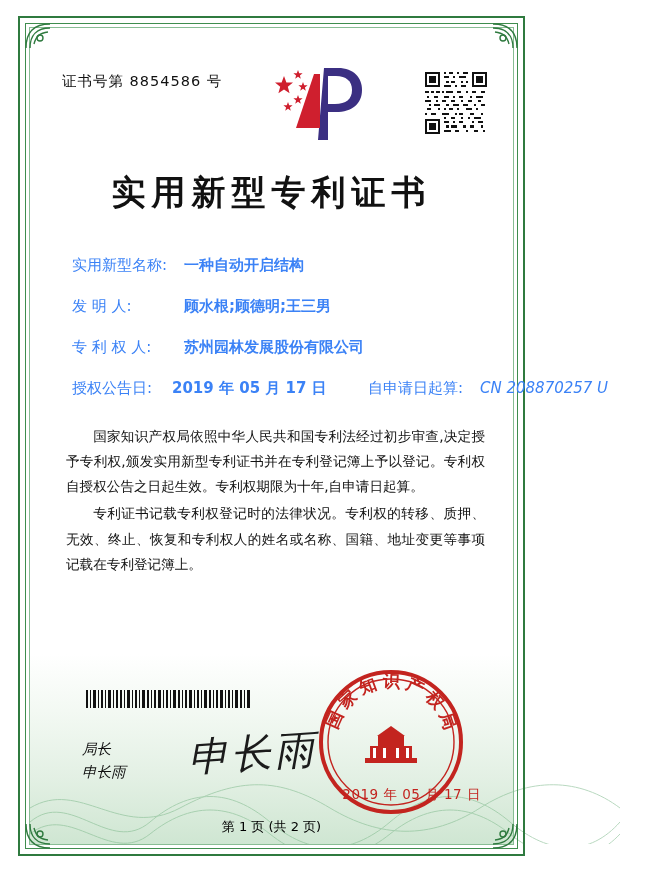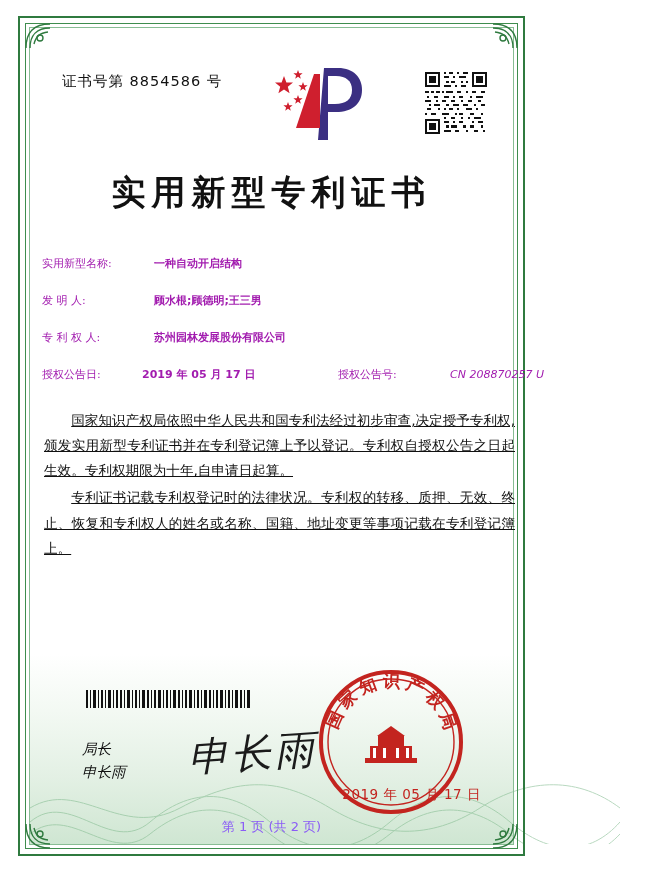--- a/index.html
+++ b/index.html
@@ -81,21 +81,21 @@
     right: 30px;
     bottom: 28px;
     height: 96px;
     z-index: 0;
     opacity: .55;
   }
 
   .content {
     position: relative;
     z-index: 3;
-    padding: 0 24px;
+    padding: 0 54px;
   }
 
   
   .header {
     position: relative;
     height: 118px;
   }
   .cert-no {
     position: absolute;
     left: 62px;
@@ -131,23 +131,23 @@
   }
 
   .fields {
     margin-top: 40px;
     padding-left: 18px;
   }
   .field-row {
     display: flex;
     align-items: baseline;
     margin-bottom: 22px;
-    font-size: 11px;
-    font-family: "DejaVu Sans", sans-serif;
-    color: #a21caf;
+    font-size: 15px;
+    font-family: "DejaVu Sans", sans-serif;
+    color: #3b82f6;
   }
   .field-label {
     width: 112px;
     flex: 0 0 112px;
     letter-spacing: 0px;
     white-space: nowrap;
   }
   .field-value {
     flex: 1;
     white-space: nowrap;
@@ -166,23 +166,22 @@
   .paragraphs {
     margin-top: 26px;
     font-size: 13.6px;
     line-height: 1.85;
     color: #111;
     font-family: "DejaVu Sans", sans-serif;
     text-align: justify;
     padding: 0 4px;
   }
   .paragraphs p {
-    margin: 0 0 2px 16px;
+    margin: 0 0 2px 8px;
     text-indent: 2em;
-    text-decoration: underline;
   }
 
   
   .barcode {
     position: absolute;
     left: 86px;
     top: 690px;
     width: 165px;
     height: 18px;
     z-index: 4;
@@ -234,21 +233,21 @@
   }
 
   .page-num {
     position: absolute;
     left: 0;
     right: 0;
     bottom: 36px;
     text-align: center;
     font-size: 13px;
     font-family: "DejaVu Sans", sans-serif;
-    color: #8b5cf6;
+    color: #000000;
     z-index: 4;
   }
 </style>
 </head>
 <body>
 
 <div class="certificate">
 
   <div class="bottom-band"></div>
 
@@ -431,21 +430,21 @@
         <div class="field-label">发 明 人:</div>
         <div class="field-value">顾水根;顾德明;王三男</div>
       </div>
       <div class="field-row">
         <div class="field-label">专 利 权 人:</div>
         <div class="field-value">苏州园林发展股份有限公司</div>
       </div>
       <div class="field-row double">
         <div class="field-label">授权公告日:</div>
         <div class="field-value">2019 年 05 月 17 日</div>
-        <div class="field-label2">授权公告号:</div>
+        <div class="field-label2">自申请日起算:</div>
         <div class="field-value2">CN 208870257 U</div>
       </div>
     </div>
 
     <div class="paragraphs">
       <p>国家知识产权局依照中华人民共和国专利法经过初步审查,决定授予专利权,颁发实用新型专利证书并在专利登记簿上予以登记。专利权自授权公告之日起生效。专利权期限为十年,自申请日起算。</p>
       <p>专利证书记载专利权登记时的法律状况。专利权的转移、质押、无效、终止、恢复和专利权人的姓名或名称、国籍、地址变更等事项记载在专利登记簿上。</p>
     </div>
   </div>
 

